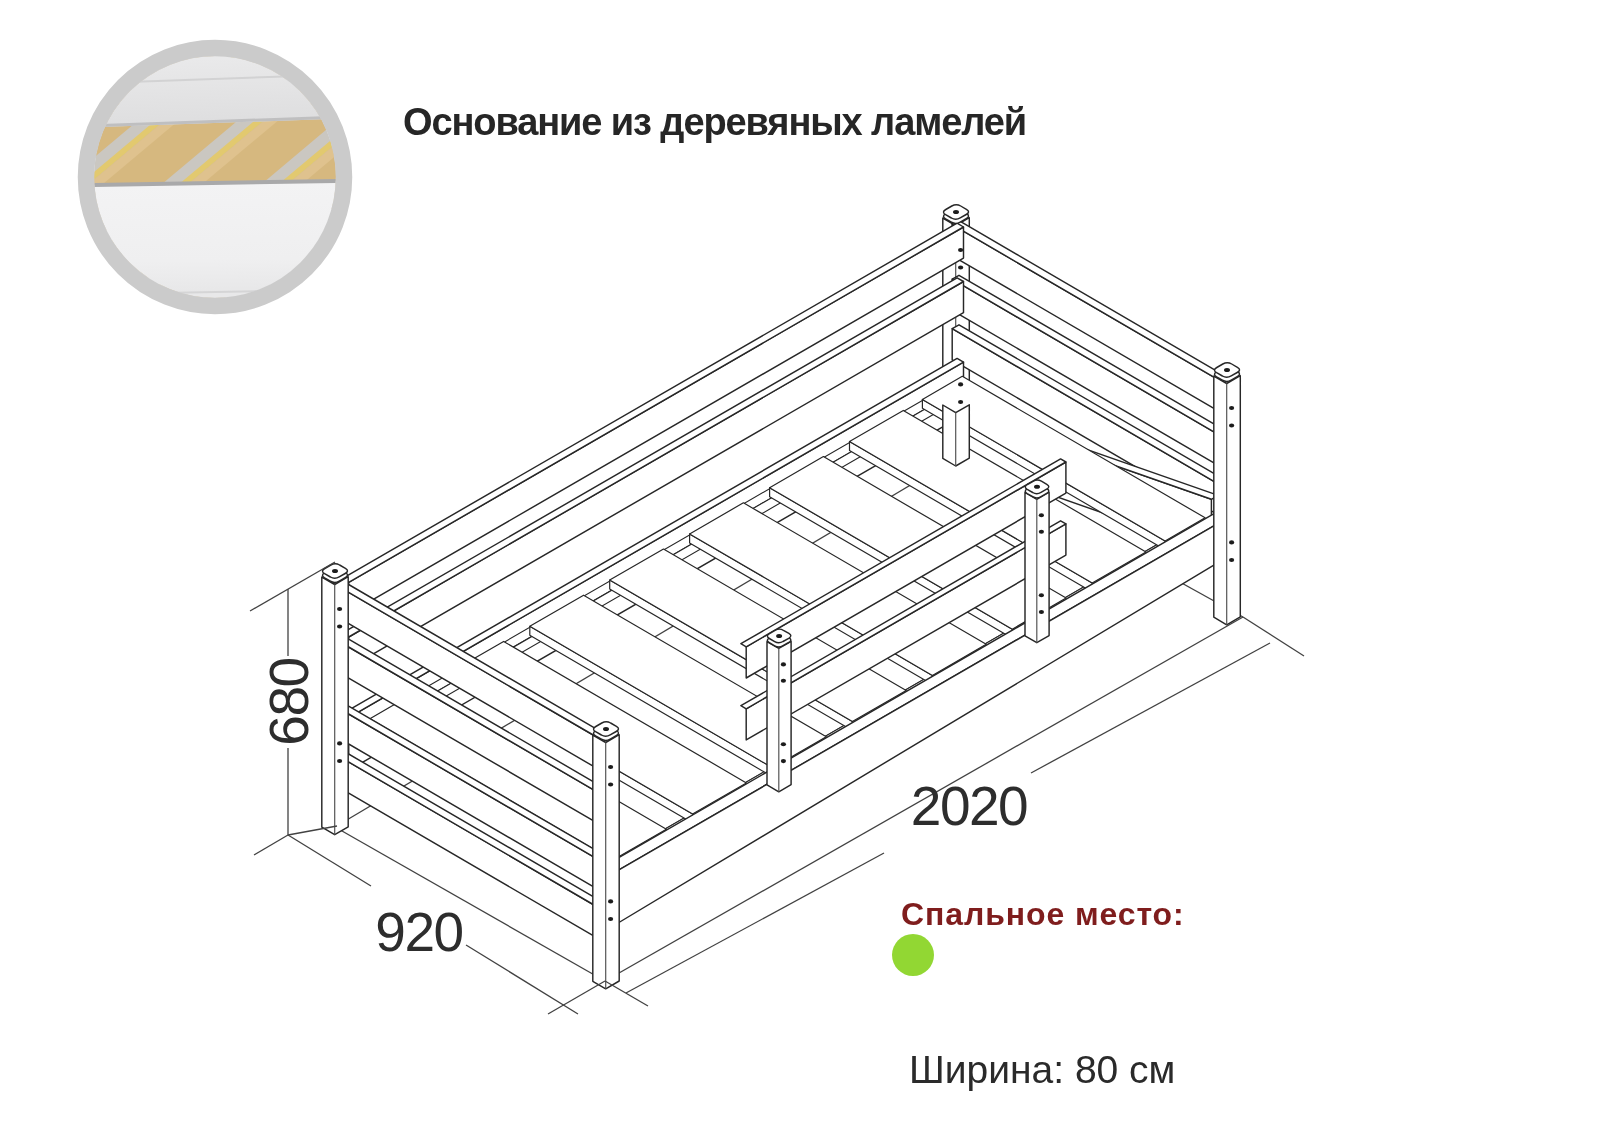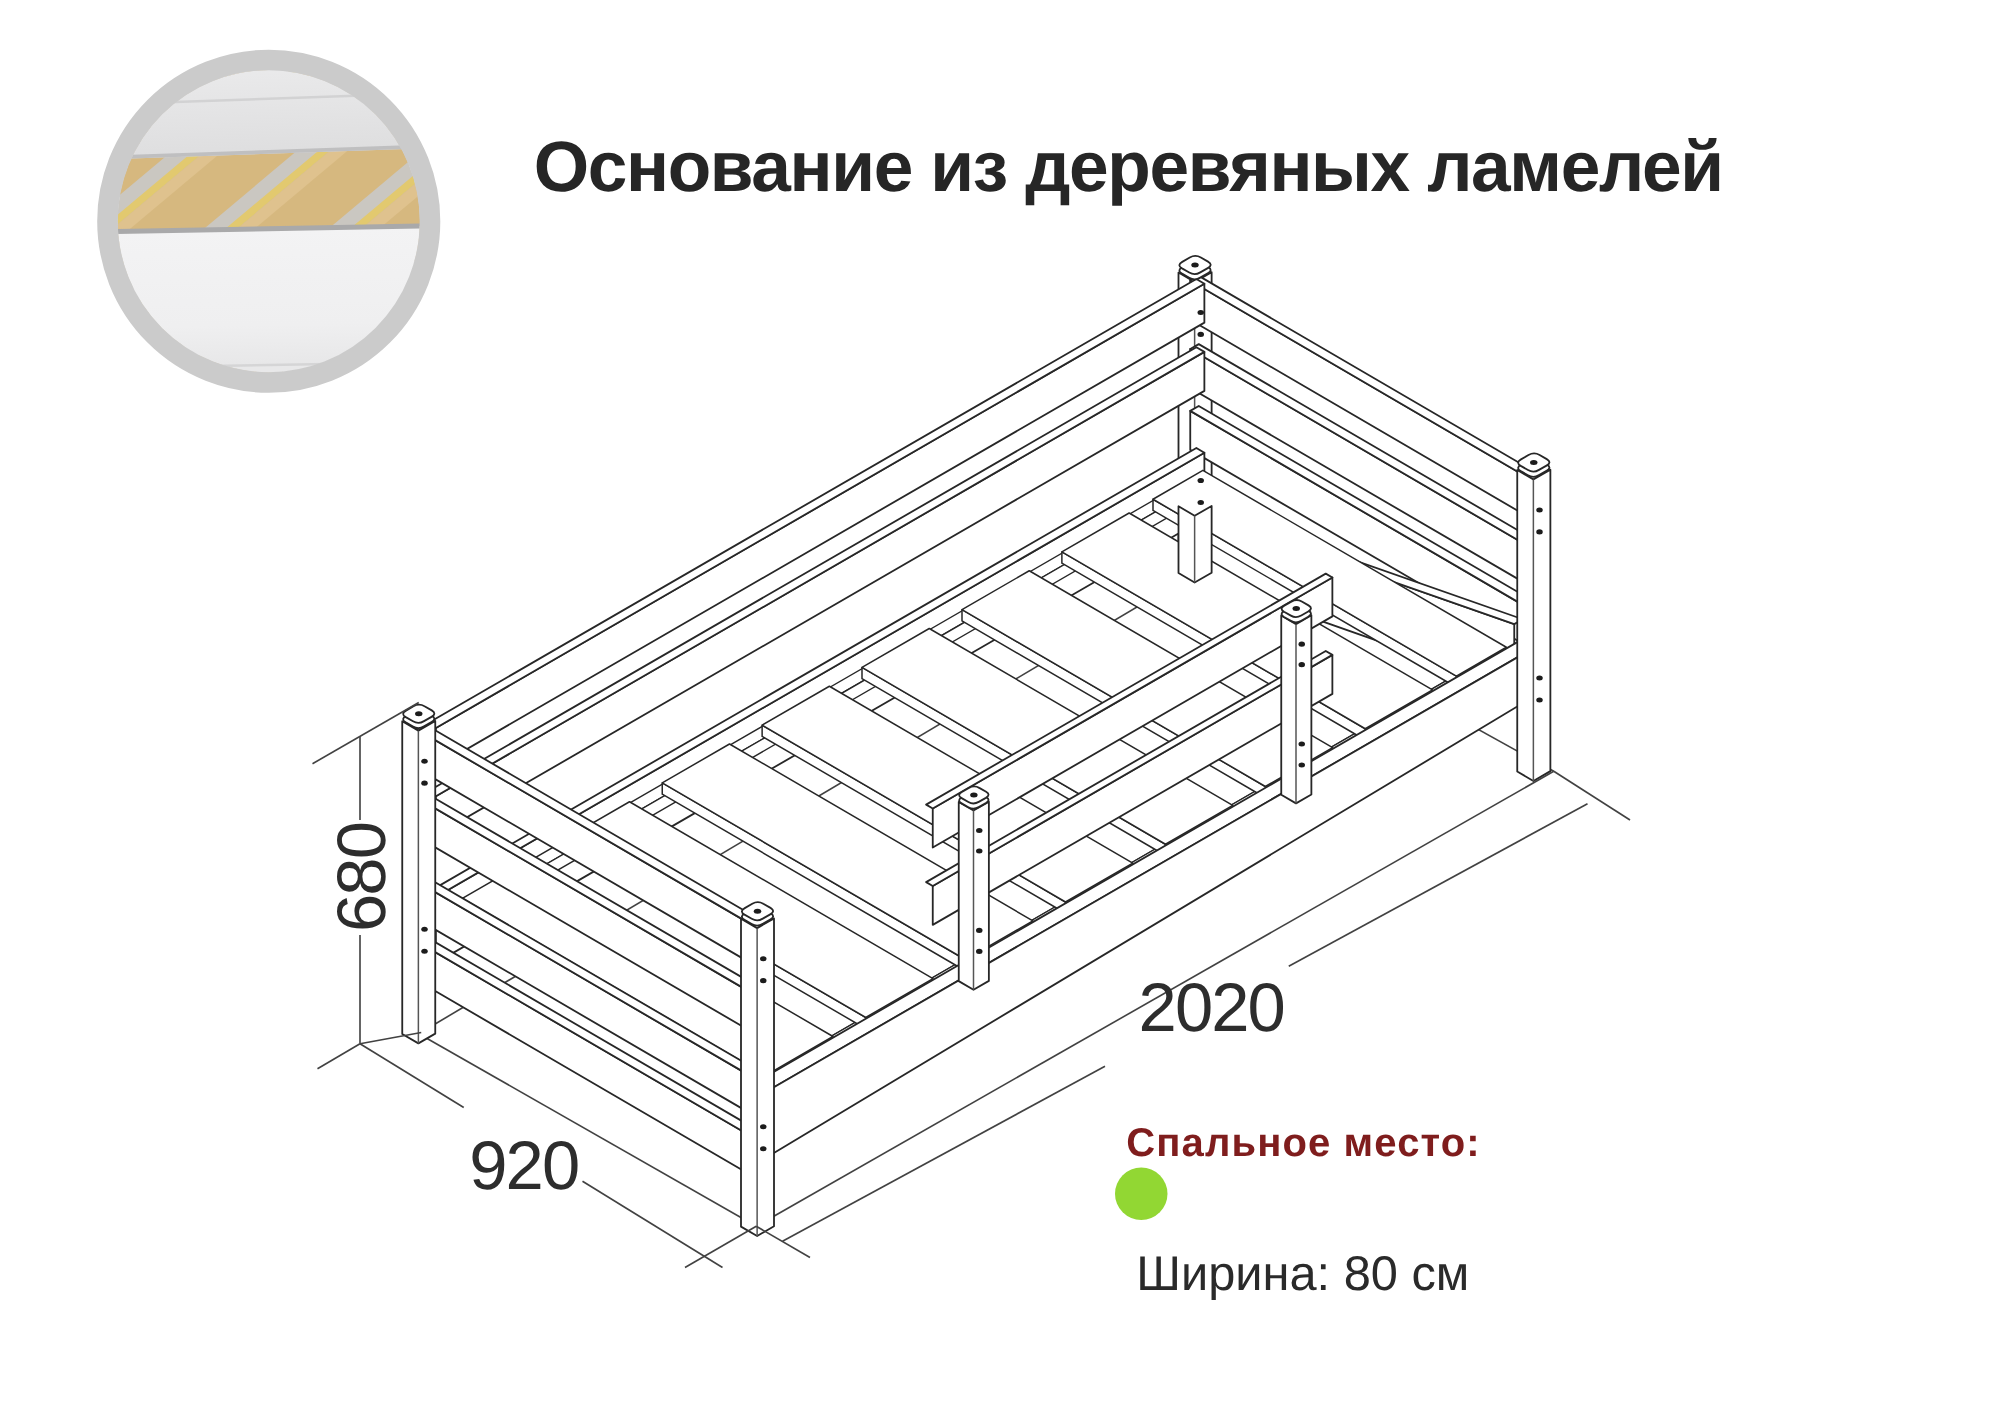--- a/index.html
+++ b/index.html
@@ -241,22 +241,22 @@
 
 <line x1="1243.0" y1="617.0" x2="1304.0" y2="656.0" stroke="#424242" stroke-width="1.3"></line>
 
 <text x="289" y="702" transform="rotate(-90 289 702)" text-anchor="middle" dominant-baseline="central" font-family="Liberation Sans, sans-serif" font-size="55" letter-spacing="-1.5" fill="#2d2d2d">680</text>
 
 <text x="419" y="951" text-anchor="middle" font-family="Liberation Sans, sans-serif" font-size="55" letter-spacing="-1.5" fill="#2d2d2d">920</text>
 
 <text x="969" y="825" text-anchor="middle" font-family="Liberation Sans, sans-serif" font-size="55" letter-spacing="-1.5" fill="#2d2d2d">2020</text>
 </svg>
 
-<div class="abs" style="left:427px;top:101px;font-size:57px;font-weight:bold;color:#262626;letter-spacing:-1.1px">Основание из деревяных ламелей</div>
+<div class="abs" style="left:403px;top:101px;font-size:38px;font-weight:bold;color:#262626;letter-spacing:-1.1px">Основание из деревяных ламелей</div>
 
 
 <div class="abs" style="left:892px;top:934px;width:42px;height:42px;border-radius:50%;background:#92d733"></div>
 
 <div class="abs" style="left:901px;top:896px;font-size:32px;font-weight:bold;color:#7f1d1d;letter-spacing:0.9px">Спальное место:</div>
 
-<div class="abs" style="left:909px;top:998px;font-size:39px;color:#2a2a2a">Ширина: 80 см</div>
+<div class="abs" style="left:909px;top:1048px;font-size:39px;color:#2a2a2a">Ширина: 80 см</div>
 
 </div>
 
 </body></html>

